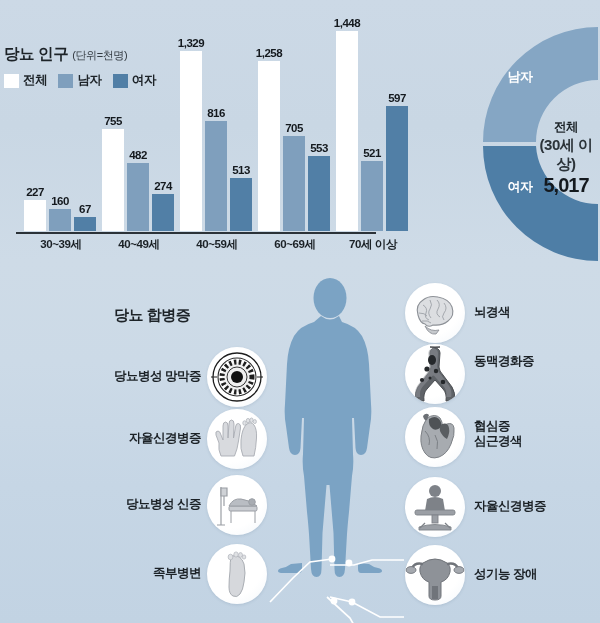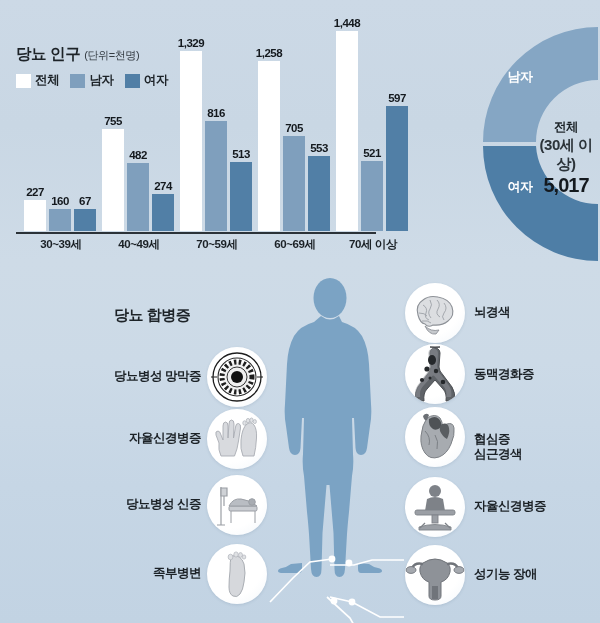--- a/index.html
+++ b/index.html
@@ -17,21 +17,21 @@
        #cedbe7 42%,
        #ccdae7 58%,
        #c6d6e5 78%,
        #c2d3e3 100%);
     overflow: hidden;
   }
 
   
   #chart-panel { position: absolute; left: 0; top: 0; width: 600px; height: 272px; }
 
-  #chart-title-block { position: absolute; left: 16px; top: 44px; }
+  #chart-title-block { position: absolute; left: 4px; top: 44px; }
   #chart-title {
     font-size: 15.5px; font-weight: bold; color: #1d2328;
     letter-spacing: -0.4px; white-space: nowrap;
   }
   #chart-title .unit { font-size: 11px; font-weight: normal; color: #333b42; }
 
   #legend { display: flex; align-items: center; gap: 11px; margin-top: 7px; }
   .legend-item { display: flex; align-items: center; gap: 4px; }
   .legend-swatch { width: 15px; height: 14px; display: block; }
   .legend-label { font-size: 12.5px; font-weight: bold; color: #1d2328; letter-spacing: -0.3px; }
@@ -135,21 +135,21 @@
 
       <div class="bar-group" style="left:24px;">
         <div class="bar" style="left:0px; height:31px;">
           <span class="bar-value">227</span>
           <span class="bar-body" style="background:#ffffff;"></span>
         </div>
         <div class="bar" style="left:25px; height:22px;border-radius:6px;">
           <span class="bar-value">160</span>
           <span class="bar-body" style="background:#7f9fbd;"></span>
         </div>
-        <div class="bar" style="left:50px; height:22px;">
+        <div class="bar" style="left:50px; height:14px;">
           <span class="bar-value">67</span>
           <span class="bar-body" style="background:#517fa6;"></span>
         </div>
       </div>
       <div class="cat-label" style="left:61px;">30~39세</div>
 
       <div class="bar-group" style="left:102px;">
         <div class="bar" style="left:0px; height:102px;">
           <span class="bar-value">755</span>
           <span class="bar-body" style="background:#ffffff;"></span>
@@ -167,26 +167,26 @@
 
       <div class="bar-group" style="left:180px;">
         <div class="bar" style="left:0px; height:180px;border-radius:8px;">
           <span class="bar-value">1,329</span>
           <span class="bar-body" style="background:#ffffff;"></span>
         </div>
         <div class="bar" style="left:25px; height:110px;">
           <span class="bar-value">816</span>
           <span class="bar-body" style="background:#7f9fbd;"></span>
         </div>
-        <div class="bar" style="left:50px; height:69px;text-decoration:underline;">
+        <div class="bar" style="left:50px; height:53px;text-decoration:underline;">
           <span class="bar-value">513</span>
           <span class="bar-body" style="background:#517fa6;"></span>
         </div>
       </div>
-      <div class="cat-label" style="left:217px;">70~59세</div>
+      <div class="cat-label" style="left:217px;">40~59세</div>
 
       <div class="bar-group" style="left:258px;">
         <div class="bar" style="left:0px; height:170px;">
           <span class="bar-value">1,258</span>
           <span class="bar-body" style="background:#ffffff;"></span>
         </div>
         <div class="bar" style="left:25px; height:95px;">
           <span class="bar-value">705</span>
           <span class="bar-body" style="background:#7f9fbd;"></span>
         </div>
@@ -371,35 +371,35 @@
         <g fill="#25282b">
           <ellipse cx="27" cy="16" rx="4" ry="5"></ellipse>
           <circle cx="22" cy="25" r="2.6"></circle>
           <circle cx="31" cy="27" r="2.2"></circle>
           <circle cx="17" cy="36" r="2.1"></circle>
           <circle cx="38" cy="38" r="2.3"></circle>
           <circle cx="25" cy="34" r="1.5"></circle>
         </g>
       </svg>
     </div>
-    <div class="comp-label right" style="left:474px; top:95px;">동맥경화증</div>
+    <div class="comp-label right" style="left:474px; top:82px;">동맥경화증</div>
 
     <div class="icon-bubble" style="left:405px; top:135px; width:60px; height:60px;">
       <svg width="60" height="60" viewBox="0 0 60 60">
         <path d="M22 11 q8 -5 13 0 q3 4 2 9 l5 -3 q6 -2 7 4 q1 7 -3 16 q-4 10 -12 13 q-9 3 -14 -4 q-5 -7 -4 -17 q1 -11 6 -18 z" fill="#a7abb0" stroke="#7d8186" stroke-width="1"></path>
         <path d="M24 12 q6 -4 10 0 q3 3 2 8 q-4 4 -8 2 q-5 -3 -4 -10 z" fill="#4e5256"></path>
         <path d="M37 17 q6 -2 7 4 q1 5 -2 11 q-5 -3 -7 -8 q-1 -5 2 -7 z" fill="#595d61"></path>
         <g stroke="#7b7f84" stroke-width="1" fill="none">
           <path d="M20 24 q6 6 4 14"></path>
           <path d="M30 28 q4 6 2 14"></path>
         </g>
         <path d="M18 9 q3 -4 6 -1 l-2 5 q-3 1 -4 -4 z" fill="#6b6f74"></path>
       </svg>
     </div>
-    <div class="comp-label right" style="left:474px; top:160px;">
+    <div class="comp-label right" style="left:474px; top:148px;font-family:Liberation Mono, monospace;">
       <div>협심증</div>
       <div>심근경색</div>
     </div>
 
     <div class="icon-bubble" style="left:405px; top:205px; width:60px; height:60px;">
       <svg width="60" height="60" viewBox="0 0 60 60">
         <g fill="#7e8288">
           <circle cx="30" cy="14" r="6"></circle>
           <path d="M22 22 q8 -4 16 0 l2 12 l-20 0 z"></path>
         </g>

